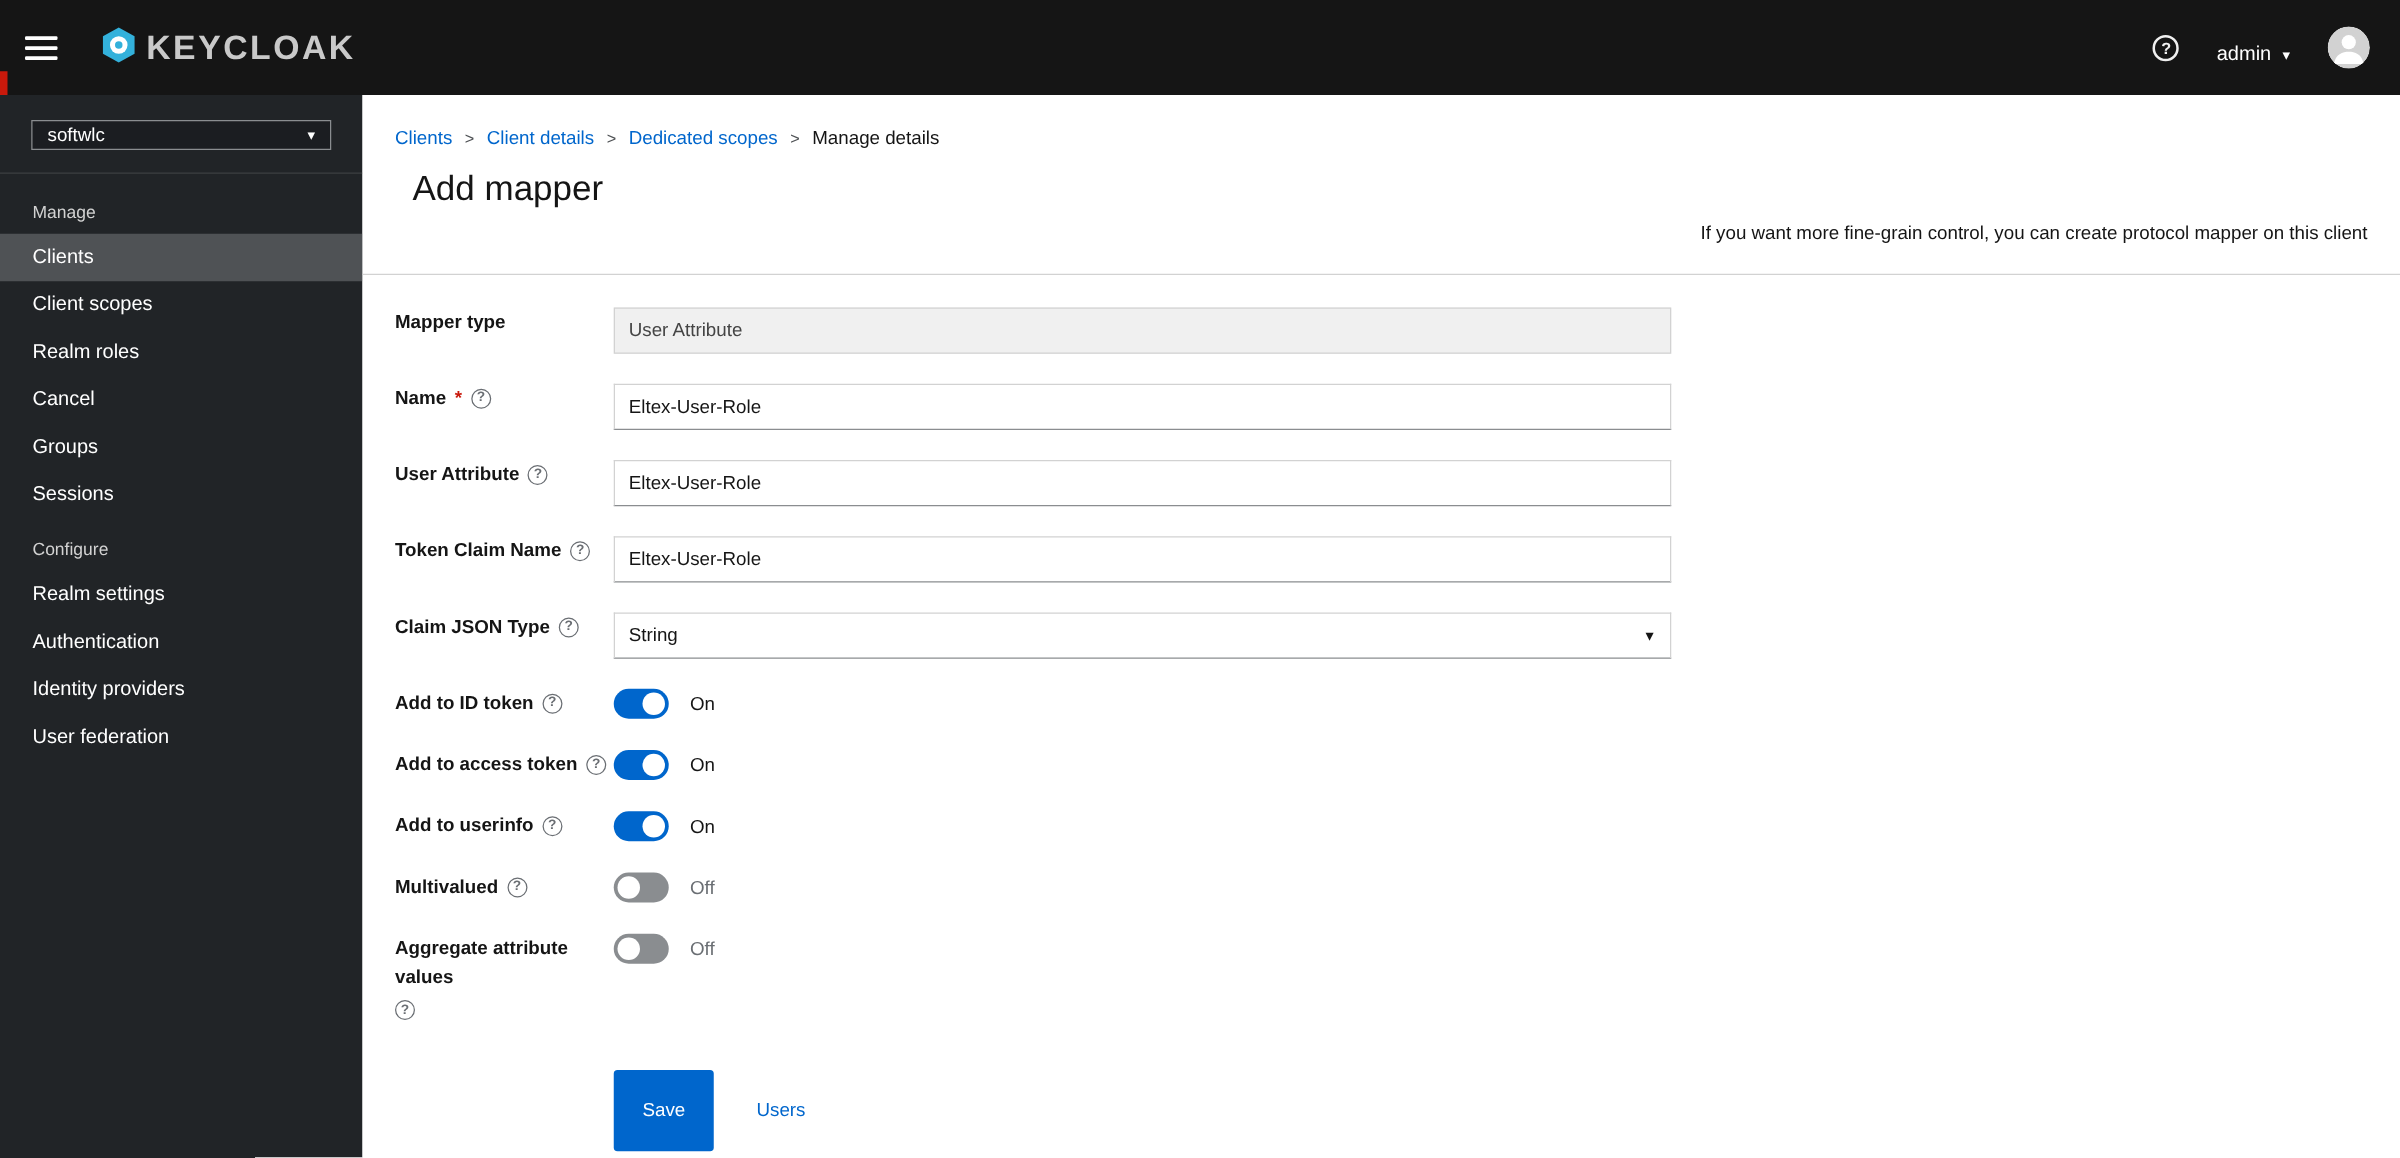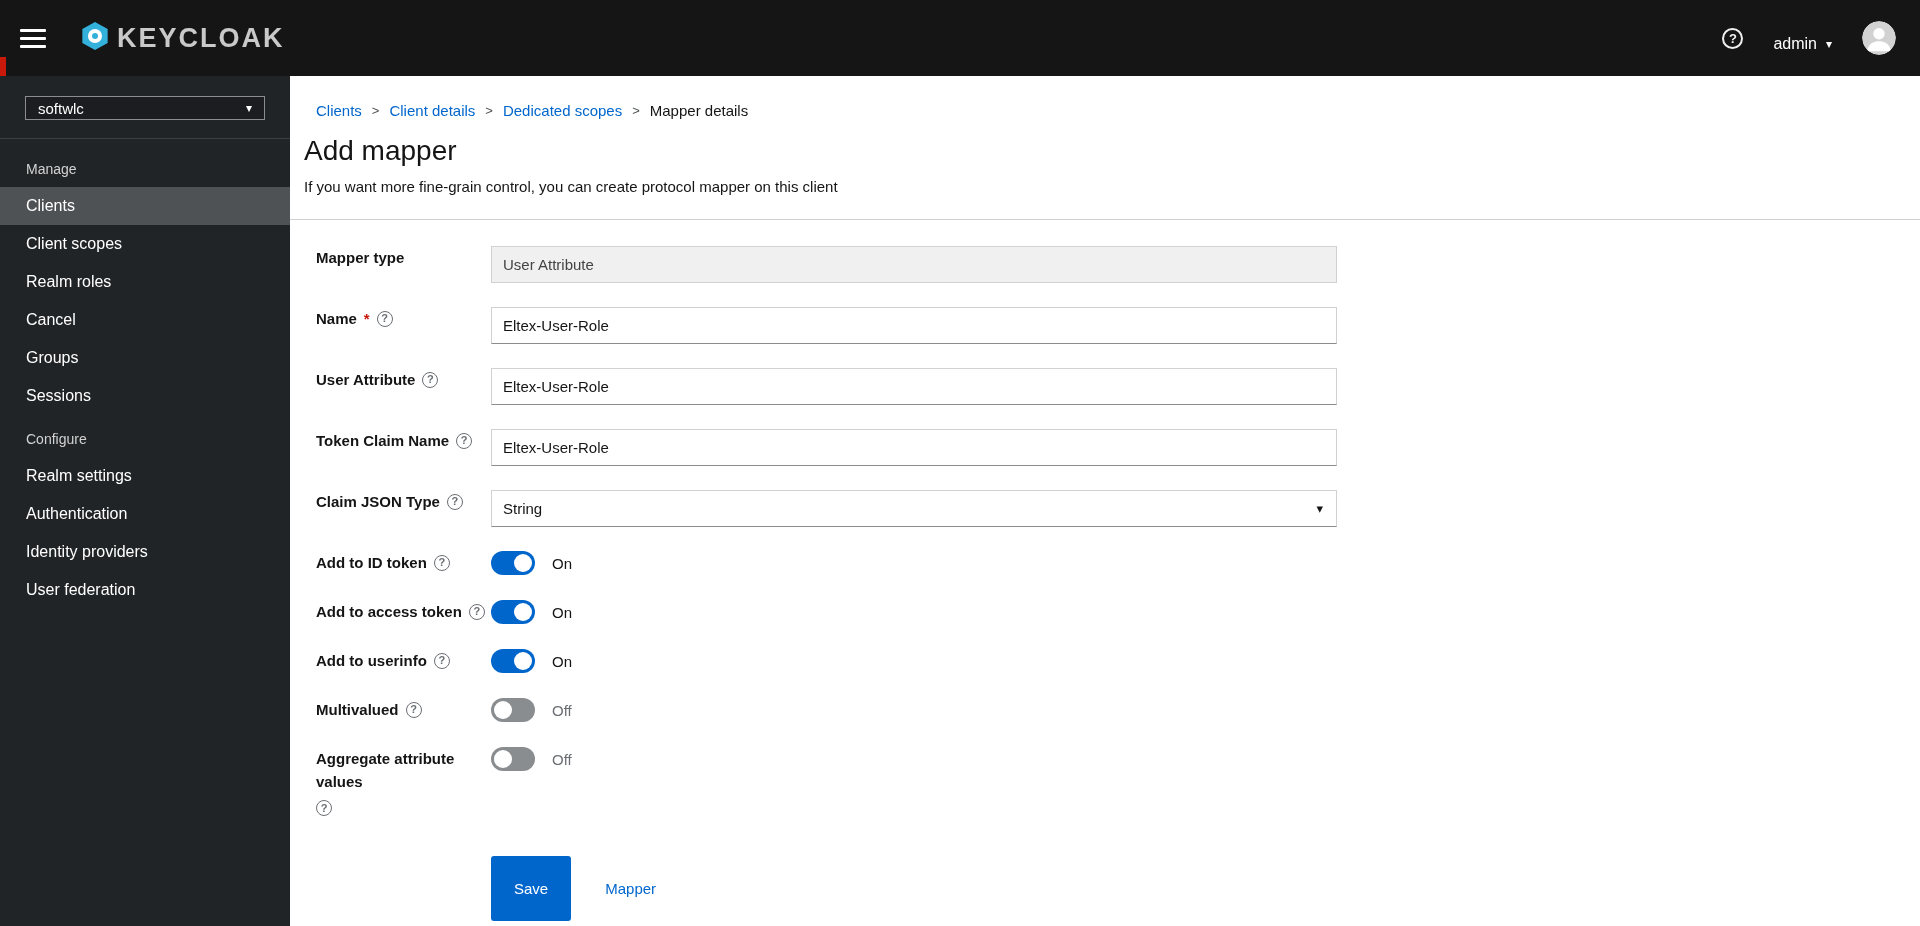--- a/index.html
+++ b/index.html
@@ -66,23 +66,23 @@
   
   .main { flex: 1; background: #ffffff; overflow: hidden; }
   .breadcrumb {
     padding: 26px 0 0 26px; font-size: 15px;
     display: flex; align-items: center; gap: 10px;
   }
   .breadcrumb .crumb-link { color: #0066cc; text-decoration: none; cursor: pointer; }
   .breadcrumb .crumb-current { color: #151515; }
   .breadcrumb .sep { color: #4f5255; font-size: 13px; }
 
-  .page-header { padding: 16px 26px 24px 14px; }
+  .page-header { padding: 16px 26px 24px 40px; }
   .page-title { font-size: 28px; font-weight: 500; color: #151515; }
-  .page-subtitle { font-size: 15px; margin-top: 11px; color: #151515; }
+  .page-subtitle { font-size: 15px; margin-top: 11px; color: #151515; text-align: right; }
   .header-divider { border-bottom: 1px solid #d2d2d2; }
 
   
   .form-section { padding: 26px 26px 0 26px; }
   .form-row { display: flex; align-items: flex-start; margin-bottom: 24px; }
   .form-row.toggle-row { margin-bottom: 25px; }
   .form-row.align-top { align-items: flex-start; }
   .label-col {
     width: 175px; flex-shrink: 0;
     font-size: 15px; font-weight: 700; color: #151515;
@@ -199,21 +199,21 @@
   </nav>
 
   <main class="main">
     <div class="breadcrumb">
       <a class="crumb-link">Clients</a>
       <span class="sep">&gt;</span>
       <a class="crumb-link">Client details</a>
       <span class="sep">&gt;</span>
       <a class="crumb-link">Dedicated scopes</a>
       <span class="sep">&gt;</span>
-      <span class="crumb-current">Mapper details</span>
+      <span class="crumb-current">Manage details</span>
     </div>
 
     <div class="page-header">
       <h1 class="page-title">Add mapper</h1>
       <div class="page-subtitle">If you want more fine-grain control, you can create protocol mapper on this client</div>
     </div>
     <div class="header-divider"></div>
 
     <div class="form-section">
 
@@ -333,18 +333,18 @@
             </span>
           <span class="switch-label off-text">Off</span>
         </div>
       </div>
 
       <div class="actions">
         <div class="label-col" style="width:175px;"></div>
       </div>
       <div class="actions" style="margin-top:-62px; padding-left:175px;">
         <button class="btn-primary">Save</button>
-        <button class="btn-link">Mapper</button>
+        <button class="btn-link">Users</button>
       </div>
 
     </div>
   </main>
 </div>
 
 </body></html>

